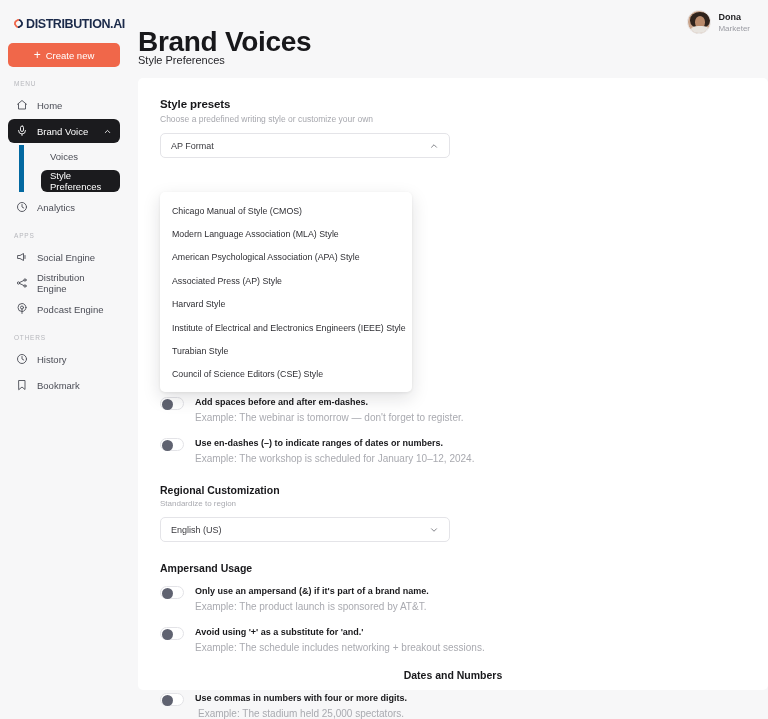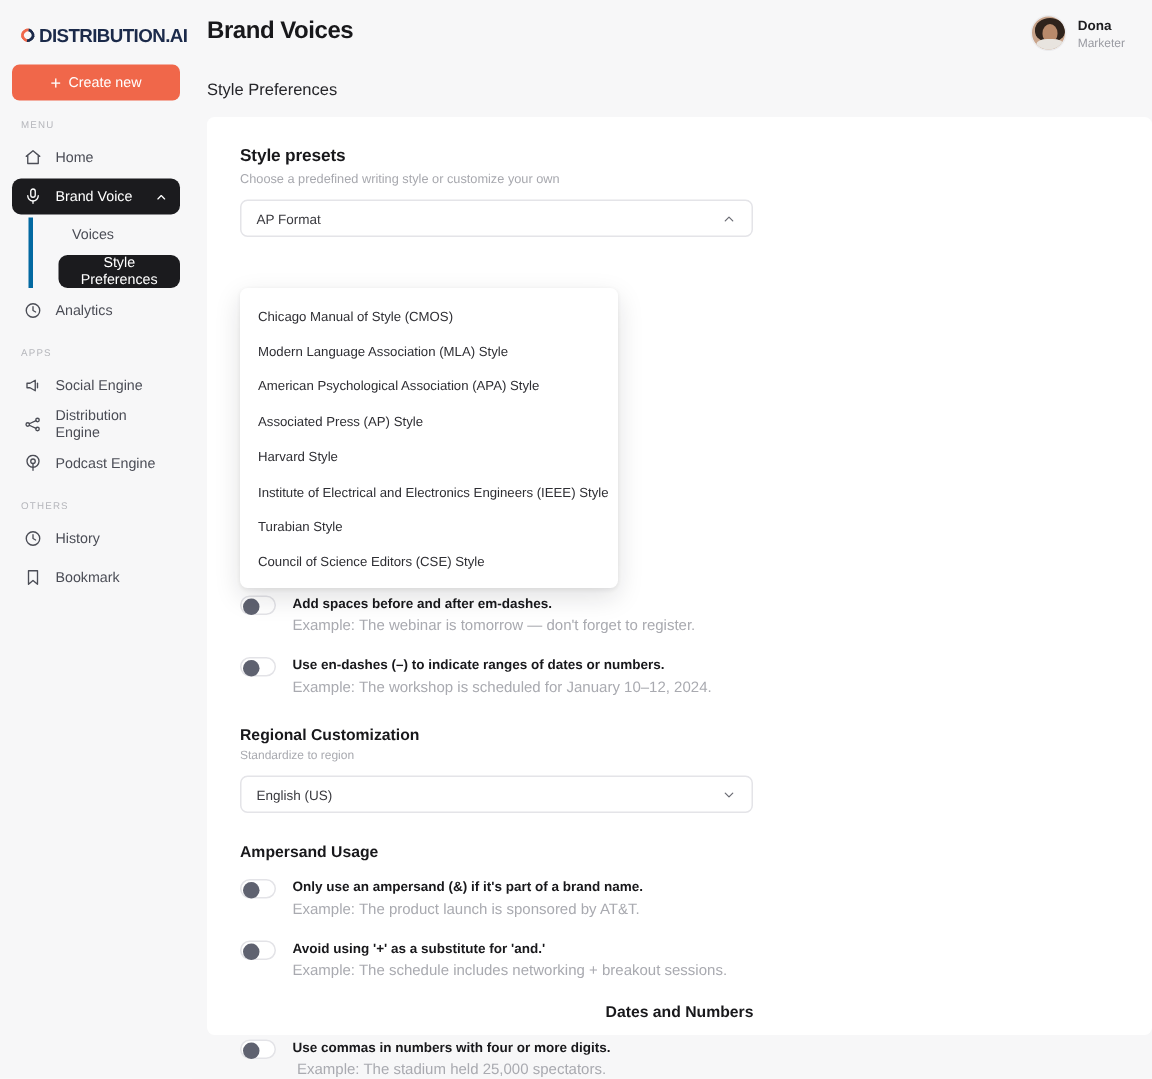--- a/index.html
+++ b/index.html
@@ -96,45 +96,45 @@
     position: relative;
   }
   .nav-item .ic { width: 12px; height: 12px; flex: 0 0 12px; display: block; }
   .nav-item.active {
     background: #1B1B1E;
     color: #fff;
   }
   .nav-item.active .ic { color: #fff; }
   .nav-item .chev-sm { margin-left: auto; width: 9px; height: 9px; }
 
-  .subnav { padding-left: 17px; border-left: 3px solid #0369a1; margin-left: 11px; text-align: center; }
+  .subnav { padding-left: 17px; border-left: 5px solid #0369a1; margin-left: 11px; }
   .subnav .nav-item { padding: 0 9px; height: 22px; margin-bottom: 3px; }
   .subnav .nav-item.sub-active { background: #1B1B1E; color: #fff; border-radius: 6px; }
 
   
   .main {
     flex: 1;
     height: 719px;
     position: relative;
     background: #F7F7F8;
   }
 
   .topbar {
     height: 78px;
     padding: 0 10px 0 10px;
     display: flex;
     align-items: flex-start;
     justify-content: space-between;
   }
   .page-title {
-    font-size: 16px;
+    font-size: 28px;
     font-weight: bold;
     color: #18181B;
     letter-spacing: -0.3px;
-    padding-top: 12px;
+    padding-top: 26px;
   }
   .user-box {
     display: flex;
     align-items: center;
     gap: 7px;
     padding-top: 10px;
     padding-right: 8px;
     cursor: pointer;
   }
   .avatar {
@@ -196,21 +196,21 @@
   }
   .section-sub {
     font-size: 8.5px;
     color: #A7A8AE;
     margin-top: 4px;
   }
 
   
   .select {
     margin-top: 9px;
-    width: 342px;
+    width: 290px;
     height: 25px;
     border: 1px solid #E4E4E8;
     border-radius: 5px;
     background: #fff;
     display: flex;
     align-items: center;
     padding: 0 10px;
     justify-content: space-between;
     cursor: pointer;
     position: relative;

